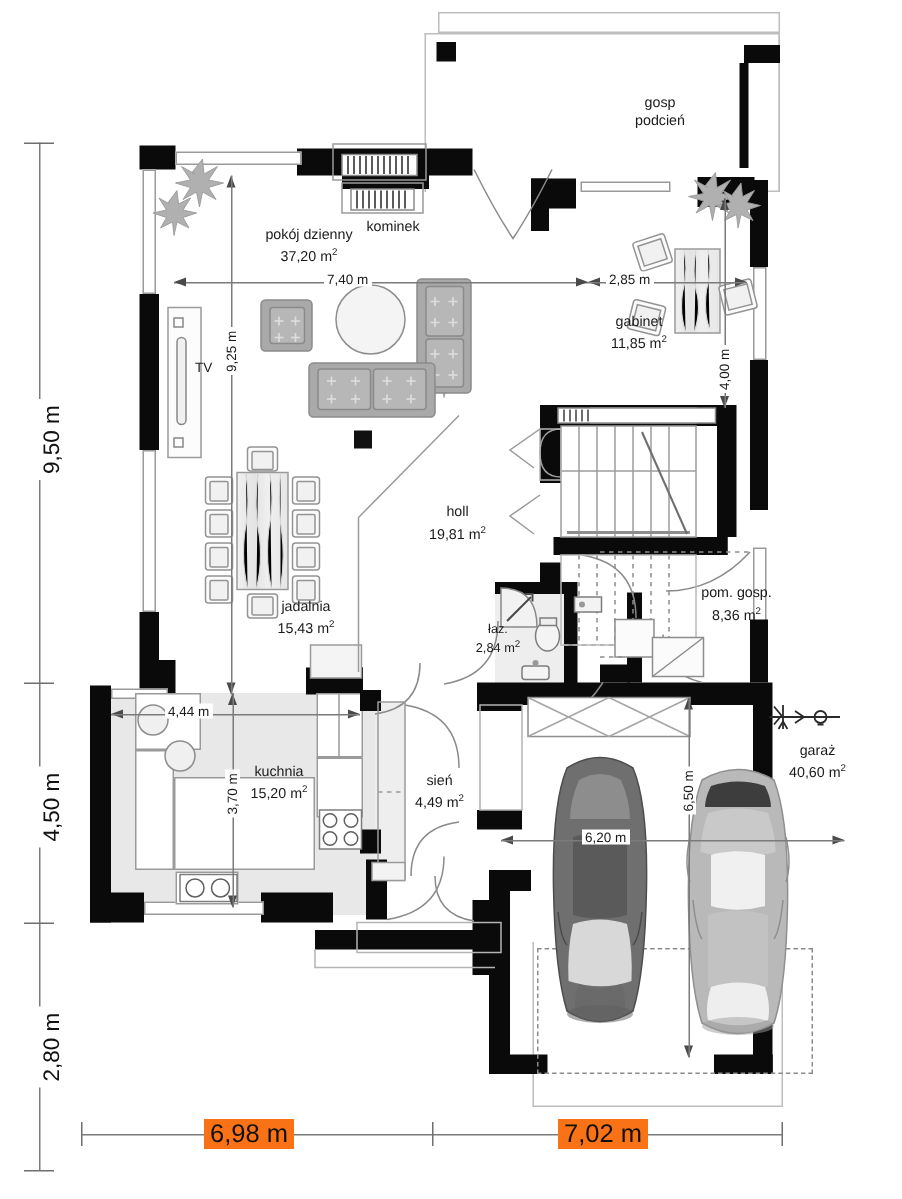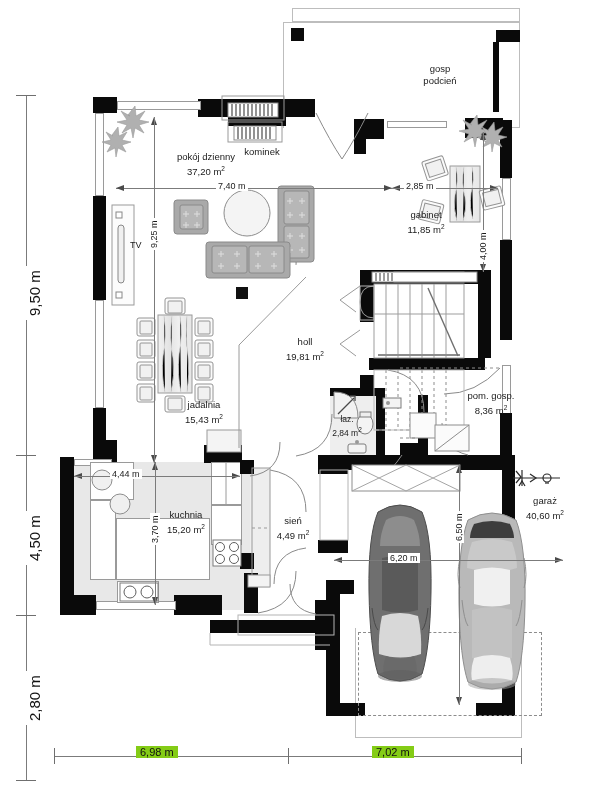--- a/index.html
+++ b/index.html
@@ -14,21 +14,21 @@
   .outline-l{position:absolute;border:1px solid #bdbdbd;box-sizing:border-box;background:transparent;}
   .fillroom{position:absolute;background:#e8e8e8;}
   .fillroom2{position:absolute;background:#eeeeee;}
   .dotted{position:absolute;border:1px dashed #8c8c8c;box-sizing:border-box;}
   
   .lbl{position:absolute;font-size:9.5px;color:#1a1a1a;text-align:center;line-height:11.5px;white-space:nowrap;letter-spacing:0px;}
   .lbl sup{font-size:6.5px;vertical-align:super;}
   .dimtxt{position:absolute;font-size:9px;color:#1a1a1a;white-space:nowrap;background:#fff;padding:0 2px;}
   .dimtxt-v{position:absolute;font-size:9px;color:#1a1a1a;white-space:nowrap;background:#fff;padding:0 2px;
      transform-origin:0 0;transform:rotate(-90deg);}
-  .bigdim{position:absolute;font-size:11px;color:#111;white-space:nowrap;background:#84cc16;padding:0 4px;}
+  .bigdim{position:absolute;font-size:17px;color:#111;white-space:nowrap;background:#f97316;padding:0 4px;}
   .bigdim-v{position:absolute;font-size:15px;color:#111;white-space:nowrap;background:#fff;padding:0 4px;
      transform-origin:0 0;transform:rotate(-90deg);}
   .tv{position:absolute;font-size:9px;color:#1a1a1a;}
   
   .dimline-h{position:absolute;height:1px;background:#7b7b7b;}
   .dimline-v{position:absolute;width:1px;background:#7b7b7b;}
   .tick-v{position:absolute;width:1px;background:#6f6f6f;}
   .tick-h{position:absolute;height:1px;background:#6f6f6f;}
   svg{position:absolute;left:0;top:0;overflow:visible;}
 </style>
@@ -564,21 +564,21 @@
   <div class="lbl" style="left:293px;top:515px;transform:translateX(-50%);" data-name="room-label-sien">
     <span data-name="room-name-sien">sień</span><br>
     <span data-name="room-area-sien">4,49 m</span><sup data-name="sup-4">2</sup>
   </div>
 
   <div class="lbl" style="left:305px;top:336px;transform:translateX(-50%);" data-name="room-label-holl">
     <span data-name="room-name-holl">holl</span><br>
     <span data-name="room-area-holl">19,81 m</span><sup data-name="sup-5">2</sup>
   </div>
 
-  <div class="lbl" style="left:347px;top:414px;transform:translateX(-50%);font-size:8.5px;line-height:10.5px;" data-name="room-label-lazienka">
+  <div class="lbl" style="left:332px;top:414px;transform:translateX(-50%);font-size:8.5px;line-height:10.5px;" data-name="room-label-lazienka">
     <span data-name="room-name-lazienka">łaz.</span><br>
     <span data-name="room-area-lazienka">2,84 m</span><sup data-name="sup-6">2</sup>
   </div>
 
   <div class="lbl" style="left:426px;top:209px;transform:translateX(-50%);" data-name="room-label-gabinet">
     <span data-name="room-name-gabinet">gabinet</span><br>
     <span data-name="room-area-gabinet">11,85 m</span><sup data-name="sup-7">2</sup>
   </div>
 
   <div class="lbl" style="left:463px;top:390px;transform:translateX(-50%);margin-left:28px;" data-name="room-label-pom-gosp">

